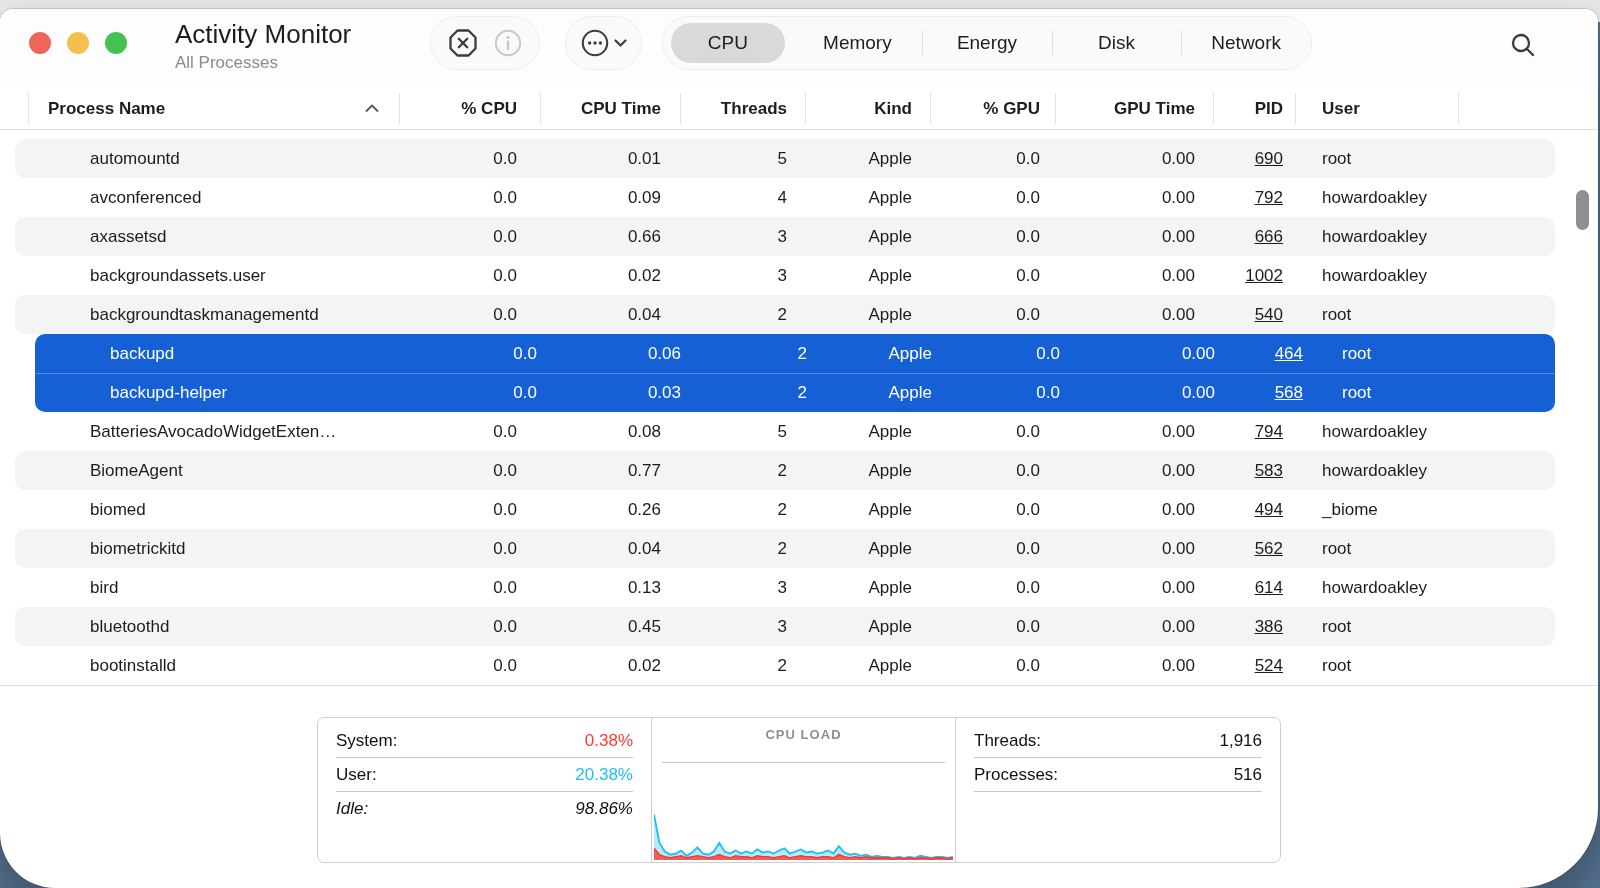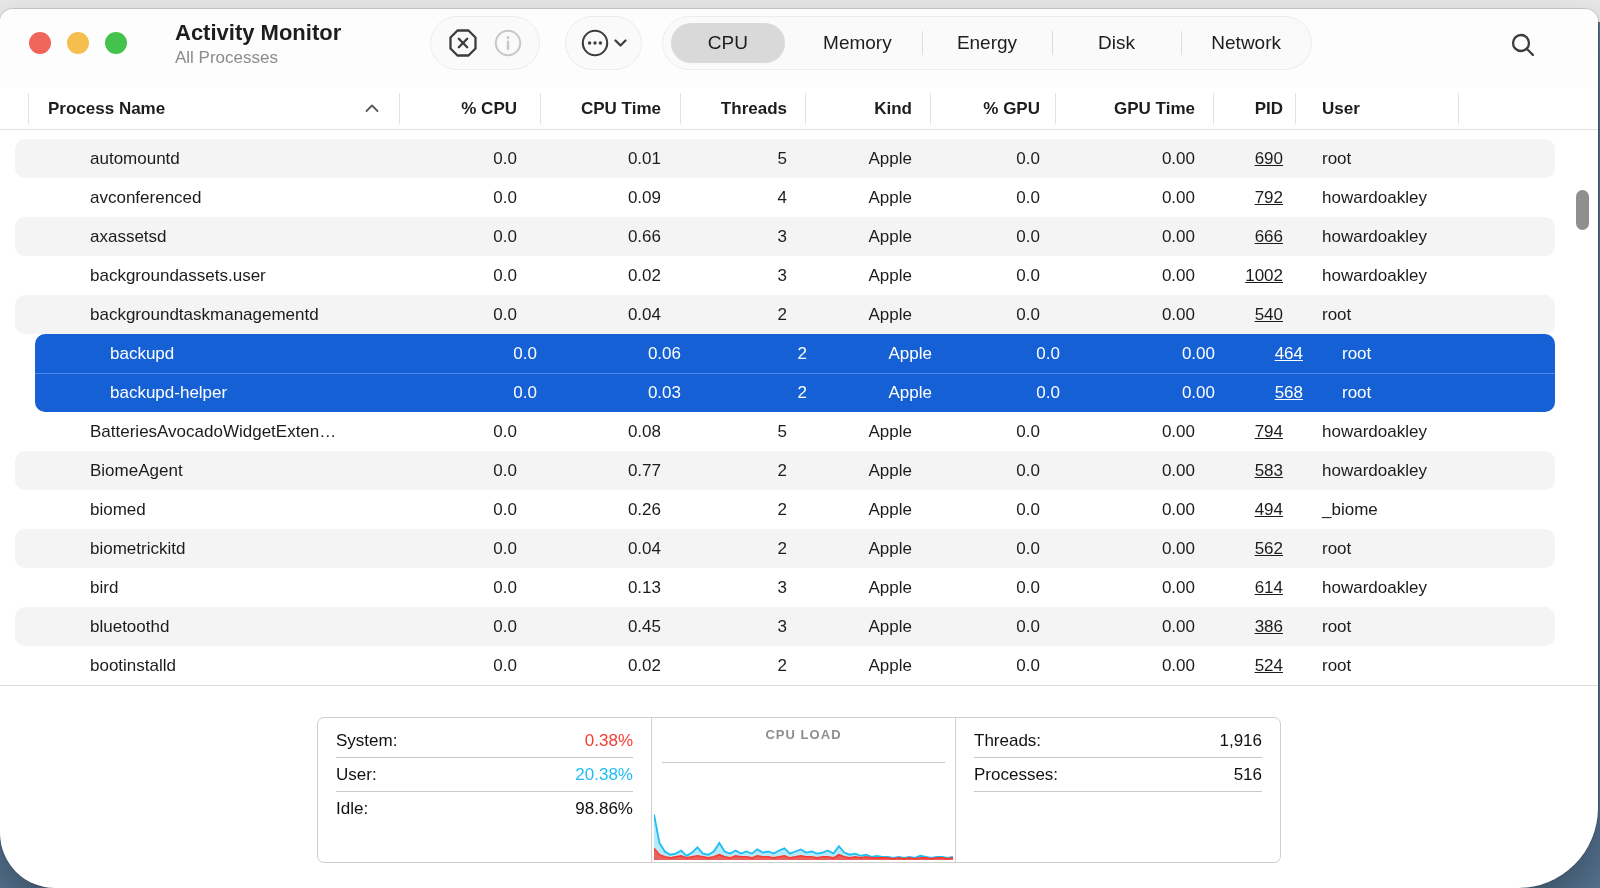--- a/index.html
+++ b/index.html
@@ -10,21 +10,21 @@
     border-radius:13px 13px 80px 55px;overflow:hidden;
     box-shadow:0 0 0 1px rgba(0,0,0,.12), 0 18px 40px rgba(0,0,0,.28);}
   
   .titlebar{position:absolute;left:0;top:0;right:0;height:79px;background:#fdfdfd;}
   .lights{position:absolute;left:29px;top:23px;display:flex;gap:16px;}
   .light{width:22px;height:22px;border-radius:50%;display:inline-block;}
   .light.red{background:var(--traffic-red,#f0655a);}
   .light.yellow{background:var(--traffic-yellow,#f5bf4f);}
   .light.green{background:var(--traffic-green,#43c24d);}
   .titles{position:absolute;left:175px;top:11px;line-height:1.15;}
-  .t1{font-size:22px;font-weight:700;color:#1d1d1f;}
+  .t1{font-size:26px;font-weight:400;color:#1d1d1f;}
   .t2{font-size:17px;color:#8b8b8b;margin-top:3px;}
   .btn-group{position:absolute;top:7px;height:54px;border-radius:27px;background:#fafafa;
     border:1px solid #ececec;box-sizing:border-box;display:flex;align-items:center;justify-content:center;}
   .g1{left:430px;width:110px;gap:15px;}
   .g2{left:565px;width:77px;gap:4px;}
   .icon-btn{border:none;background:transparent;padding:0;display:flex;align-items:center;gap:4px;cursor:default;}
   .segmented{position:absolute;left:662px;top:7px;width:650px;height:54px;border-radius:27px;
     background:#fafafa;border:1px solid #ececec;box-sizing:border-box;display:flex;align-items:stretch;}
   .tab{flex:1 1 0;display:flex;align-items:center;justify-content:center;position:relative;
     font-size:19px;color:#1d1d1f;}
@@ -64,21 +64,21 @@
   .scroll-thumb{position:absolute;left:1576px;top:181px;width:13px;height:40px;border-radius:7px;background:#8f8f8f;}
   
   .footer-sep{position:absolute;left:0;right:0;top:676px;height:1px;background:#dedede;}
   .statsbox{position:absolute;left:317px;top:708px;width:964px;height:146px;box-sizing:border-box;
     border:1px solid #cfcfcf;border-radius:7px;background:#fff;display:grid;grid-template-columns:333px 304px 1fr;}
   .sec{position:relative;box-sizing:border-box;}
   .sec + .sec{border-left:1px solid #cfcfcf;}
   .sec1,.sec3{padding:6px 18px 0 18px;}
   .frow{height:33px;display:flex;align-items:center;justify-content:space-between;
     font-size:17px;color:#111;border-bottom:1px solid #c8c8c8;}
-  .sec1 .frow:last-child{border-bottom:none;}
+  .sec1 .frow:last-child{border-bottom:none;font-style:italic;}
   .v-red{color:var(--system-red,#f93b31);}
   .v-cyan{color:var(--user-cyan,#1ebdf4);}
   .chart-title{position:absolute;left:0;right:0;top:9px;text-align:center;font-size:13px;font-weight:700;
     letter-spacing:.08em;color:#8e8e8e;}
   .chart-rule{position:absolute;left:10px;right:10px;top:44px;height:1px;background:#c9c9c9;}
   .cpu-svg{position:absolute;left:2px;right:2px;bottom:2px;height:106px;width:calc(100% - 4px);}
 </style>
 </head>
 <body>
 

